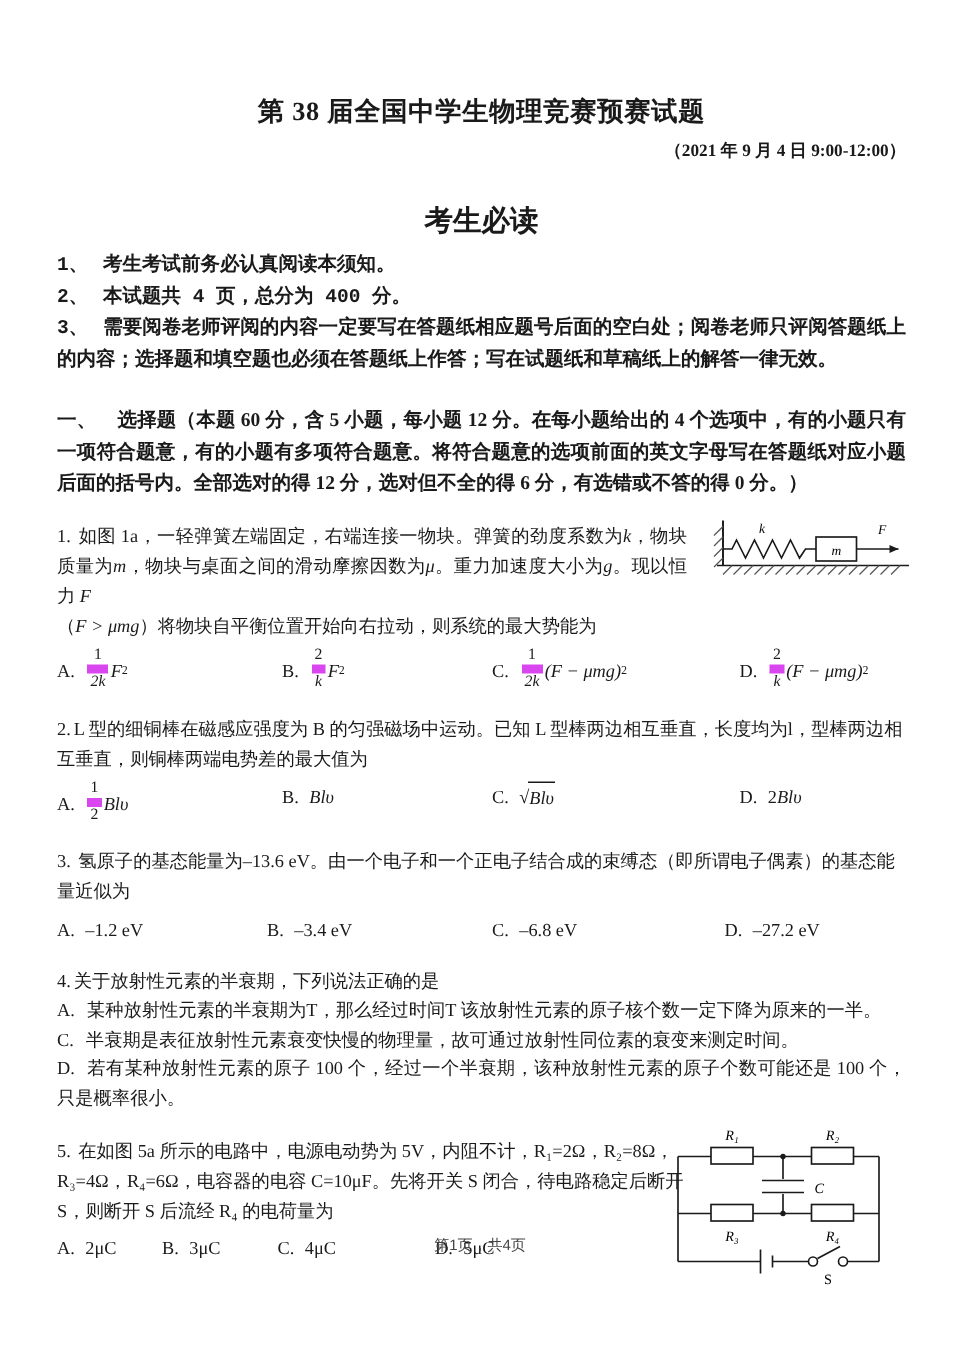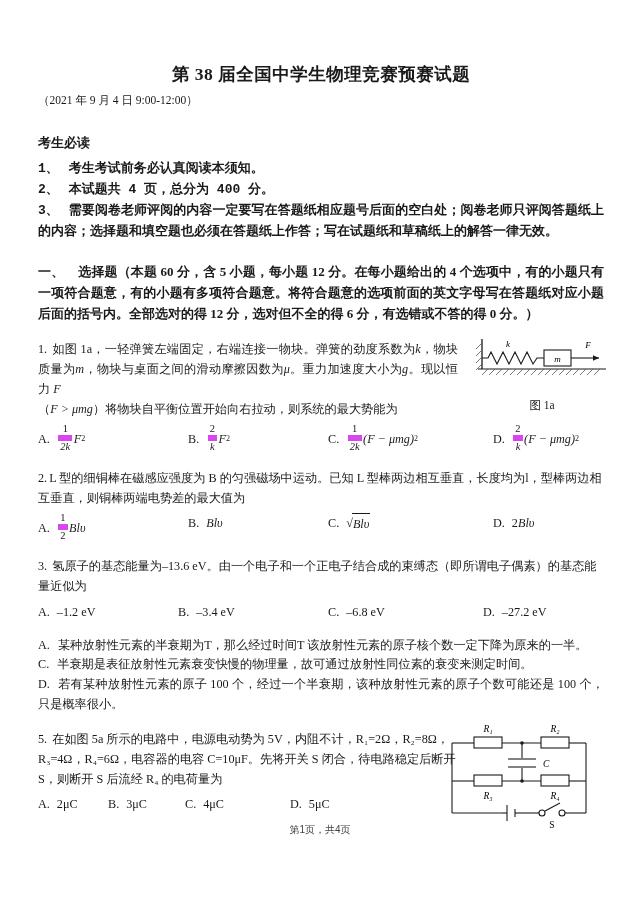--- a/index.html
+++ b/index.html
@@ -31,30 +31,30 @@
 
   
   .doc-title {
     text-align: center;
     font-size: 17.5px;
     font-weight: bold;
     letter-spacing: 0.5px;
     margin: 0 0 7px 0;
   }
   .doc-subtitle {
-    text-align: left;
+    text-align: right;
     font-size: 11.5px;
-    font-weight: normal;
+    font-weight: bold;
     margin: 0 0 26px 0;
   }
 
   
   .notice-heading {
-    text-align: left;
-    font-size: 13px;
+    text-align: center;
+    font-size: 19px;
     font-weight: bold;
     margin: 0 0 6px 0;
   }
   .notice-item {
     font-size: 13px;
     font-weight: bold;
     line-height: 1.62;
     margin: 0;
     text-align: justify;
     font-family: Liberation Mono, monospace;
@@ -223,21 +223,20 @@
               <line x1="73" y1="42" x2="79" y2="36"></line>
             <line x1="80" y1="42" x2="86" y2="36"></line>
               <line x1="87" y1="42" x2="93" y2="36"></line>
             <line x1="94" y1="42" x2="100" y2="36"></line>
               <line x1="101" y1="42" x2="107" y2="36"></line>
             <line x1="108" y1="42" x2="114" y2="36"></line>
               <line x1="115" y1="42" x2="121" y2="36"></line>
             <line x1="122" y1="42" x2="128" y2="36"></line>
           </g>
         </svg>
-        <div class="fig-cap">图 1a</div>
       </div>
 
       <div class="q-body q-narrow">
         <p class="stem"><span class="qnum">1.</span> <span>如图 1a，一轻弹簧左端固定，右端连接一物块。弹簧的劲度系数为</span><span class="it">k</span><span>，物块质量为</span><span class="it">m</span><span>，物块与桌面之间的滑动摩擦因数为</span><span class="it">μ</span><span>。重力加速度大小为</span><span class="it">g</span><span>。现以恒力</span> <span class="it">F</span><br><span>（</span><span class="it">F &gt; μmg</span><span>）将物块自平衡位置开始向右拉动，则系统的最大势能为</span></p>
       </div>
 
       <div class="opts-row w4">
         <div class="opt">
           <span class="lbl">A.</span>
           <span class="frac">
@@ -321,20 +320,21 @@
           <span>–6.8 eV</span>
         </div>
         <div class="opt">
           <span class="lbl">D.</span>
           <span>–27.2 eV</span>
         </div>
       </div>
     </div>
 
     <div class="question">
+      <p class="stem"><span class="qnum">4.</span><span>关于放射性元素的半衰期，下列说法正确的是</span></p>
       <div class="opt-list">
         <p class="opt-line">
           <span class="lbl">A.</span>
           <span>某种放射性元素的半衰期为T，那么经过时间T 该放射性元素的原子核个数一定下降为原来的一半。</span>
         </p>
         <p class="opt-line">
           <span class="lbl">C.</span>
           <span>半衰期是表征放射性元素衰变快慢的物理量，故可通过放射性同位素的衰变来测定时间。</span>
         </p>
         <p class="opt-line">

